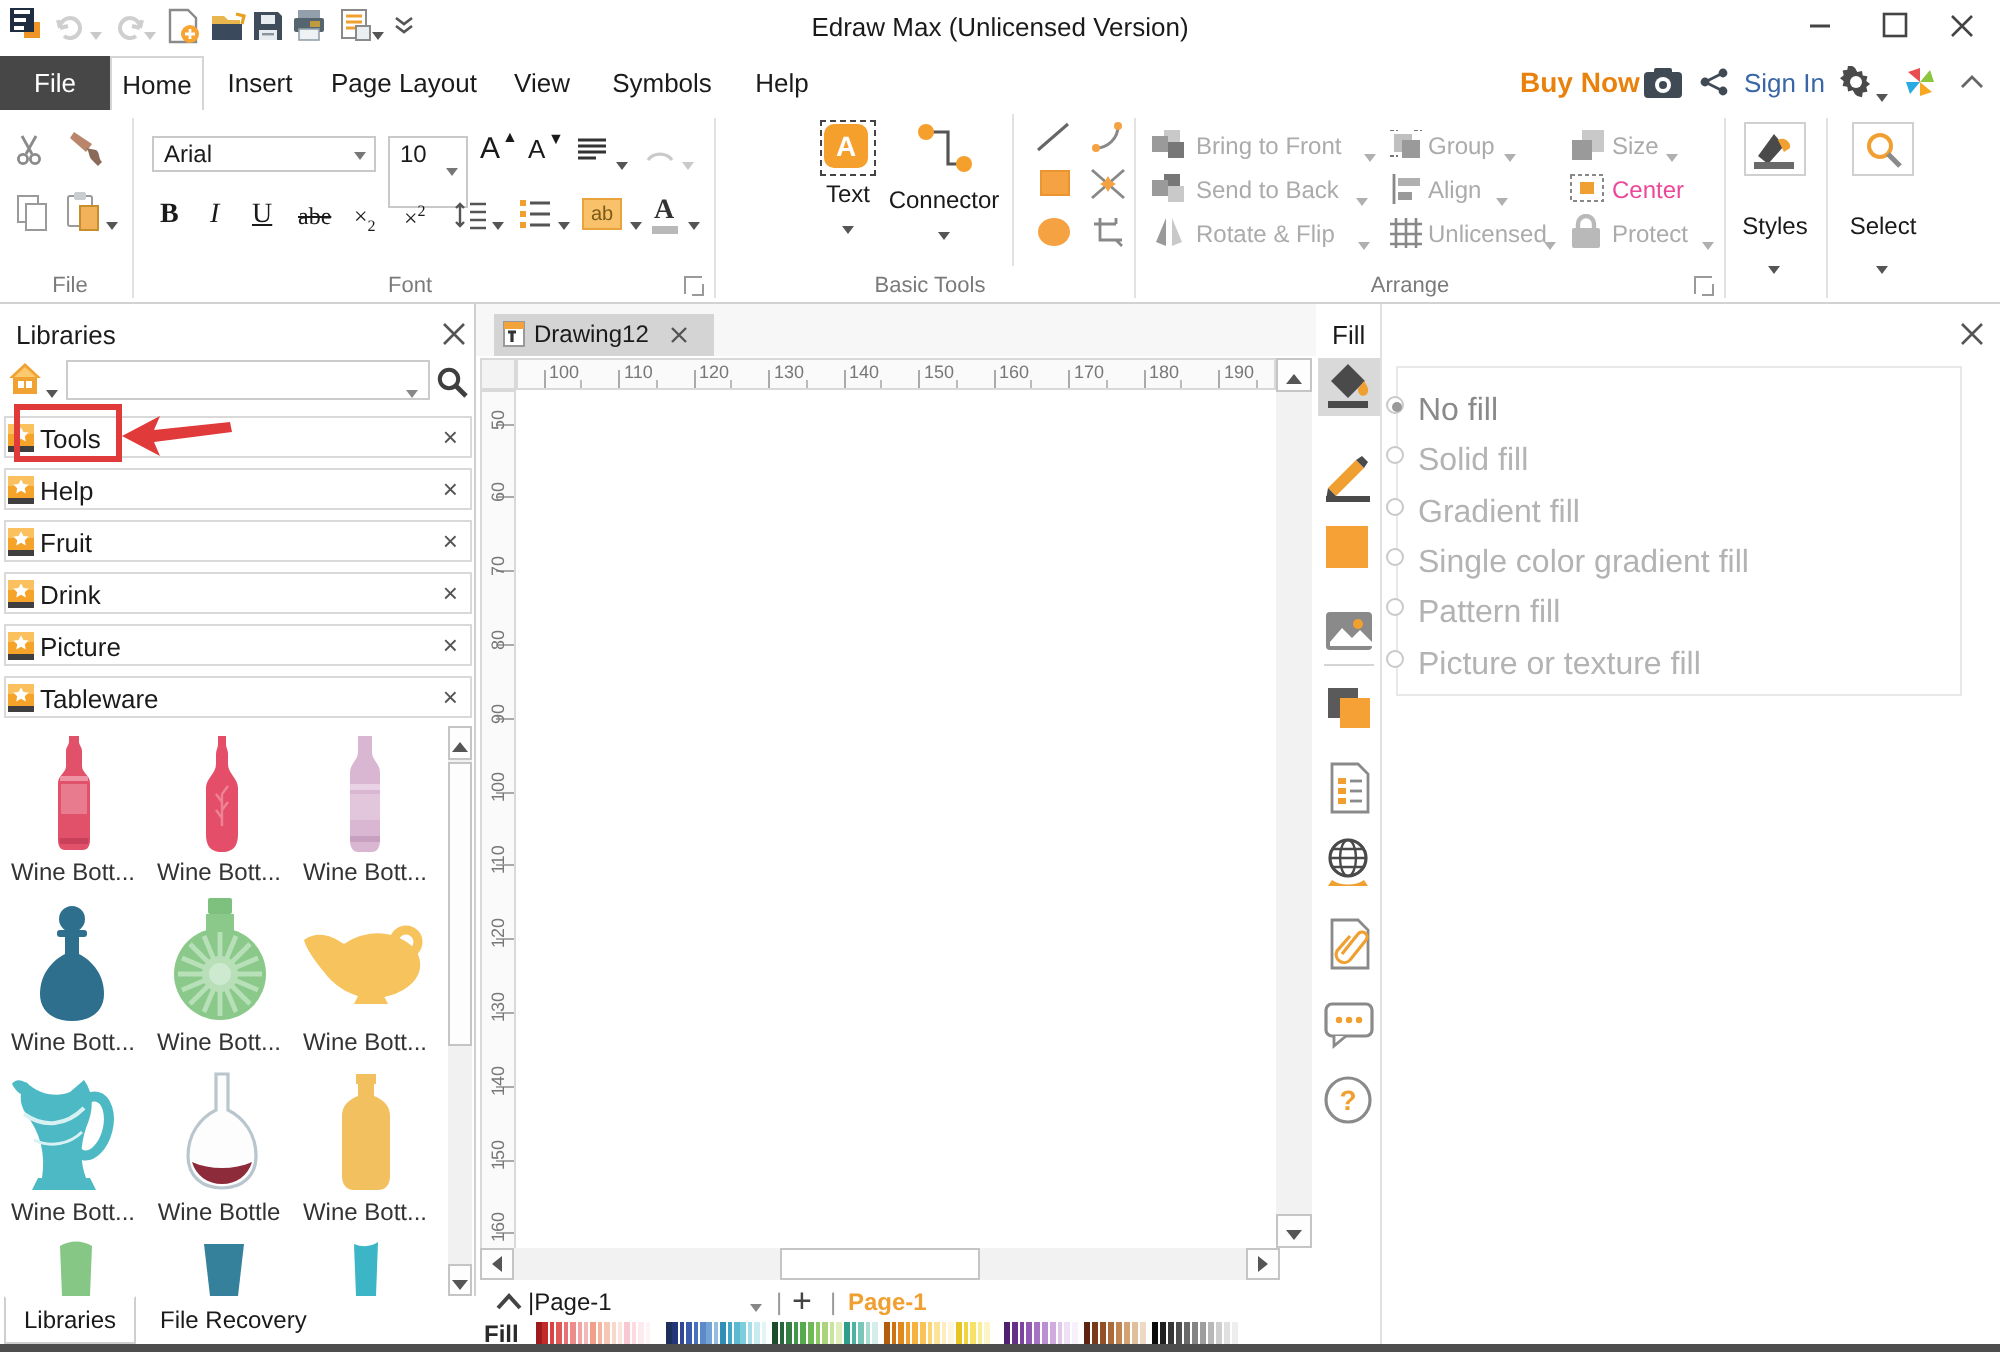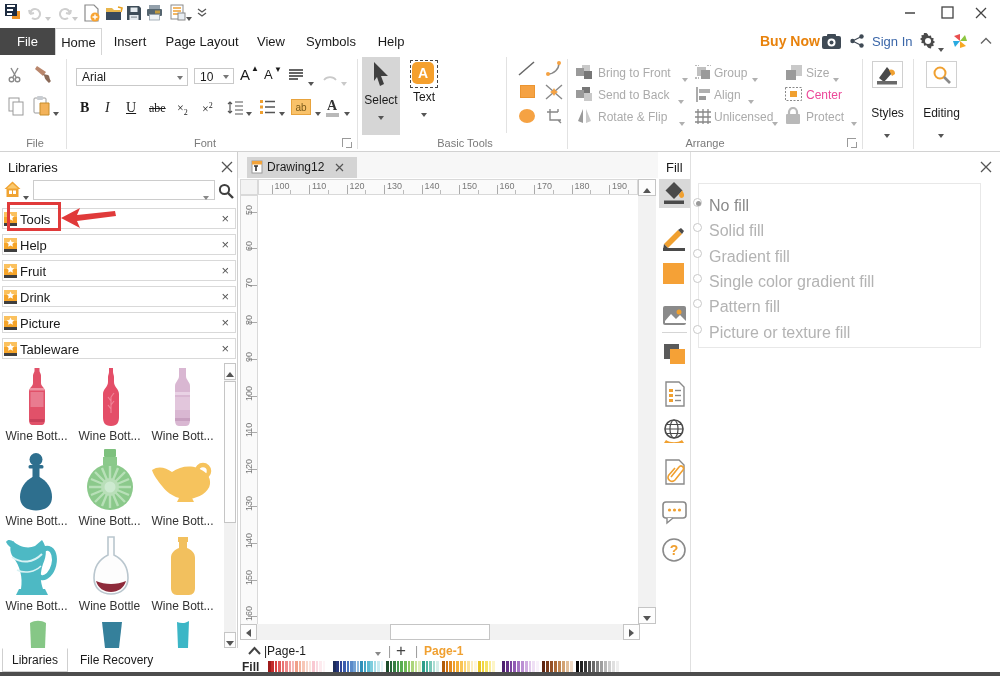--- a/index.html
+++ b/index.html
@@ -104,20 +104,21 @@
   </svg>
   <svg class="abs" style="left:170px;top:4px" width="16" height="17" viewBox="0 0 16 17">
     <rect x="1" y="1" width="12" height="14" fill="#fff" stroke="#8a8a8a"></rect>
     <path d="M3 4 h8 M3 7 h8 M3 10 h5" stroke="#f0a030" stroke-width="1.4"></path>
     <rect x="8" y="9" width="7" height="7" fill="#e9eef3" stroke="#8a8a8a"></rect>
   </svg>
   <span class="abs" style="left:186px;top:9px"><span class="dn"></span></span>
   <svg class="abs" style="left:197px;top:8px" width="10" height="9" viewBox="0 0 10 9">
         <path d="M1 1 l4 3 l4 -3 M1 5 l4 3 l4 -3" stroke="#555" stroke-width="1.3" fill="none"></path>
       </svg>
+  <div id="title">Edraw Max (Unlicensed Version)</div>
   <div class="winbtn" style="left:895px"><svg width="30" height="26">
           <path d="M10 13 h10" stroke="#444" stroke-width="1.5"></path>
         </svg></div>
   <div class="winbtn" style="left:932px"><svg width="30" height="26">
           <rect x="10" y="7" width="11" height="11" fill="none" stroke="#444" stroke-width="1.3"></rect>
         </svg></div>
   <div class="winbtn" style="left:966px"><svg width="30" height="26">
           <path d="M10 8 l10 10 M20 8 l-10 10" stroke="#444" stroke-width="1.3"></path>
         </svg></div>
 </div>
@@ -178,21 +179,21 @@
   <svg class="abs" style="left:33px;top:41px" width="18" height="20" viewBox="0 0 18 20">
     <rect x="1" y="2" width="12" height="15" rx="1" fill="#fff" stroke="#9a9a9a"></rect>
     <rect x="4" y="0" width="6" height="4" rx="1" fill="#c9cdd2"></rect>
     <path d="M7 7 h9 v12 h-9 Z" fill="#f3b259" stroke="#c78e2d"></path>
   </svg>
   <span class="abs" style="left:53px;top:49px"><span class="dn"></span></span>
   <div class="rlabel" style="left:10px;width:50px">File</div>
   <div class="rsep" style="left:66px"></div>
 
   <div class="combo" style="left:76px;top:13px;width:112px;height:18px;line-height:17px;padding-left:5px">Arial<span class="arr"></span></div>
-  <div class="combo" style="left:194px;top:13px;width:40px;height:16px;line-height:17px;padding-left:5px">10<span class="arr"></span></div>
+  <div class="combo" style="left:194px;top:13px;width:40px;height:36px;line-height:17px;padding-left:5px">10<span class="arr"></span></div>
   <div class="abs" style="left:240px;top:11px;font-size:15px;color:#1a1a1a">A<span style="position:absolute;left:11px;top:-2px;font-size:8px">▲</span></div>
   <div class="abs" style="left:264px;top:12px;font-size:13px;color:#1a1a1a">A<span style="position:absolute;left:10px;top:-2px;font-size:8px">▼</span></div>
   <svg class="abs" style="left:289px;top:14px" width="16" height="13" viewBox="0 0 16 13">
         <path d="M0 1 h14 M0 4 h14 M0 7 h14 M0 10 h9" stroke="#333" stroke-width="1.6"></path>
       </svg>
   <span class="abs" style="left:308px;top:19px"><span class="dn"></span></span>
   <svg class="abs" style="left:322px;top:13px" width="16" height="14" viewBox="0 0 16 14">
         <path d="M2 12 a7 6 0 0 1 12 0" stroke="#c9c9c9" stroke-width="1.6" fill="none"></path>
       </svg>
   <span class="abs" style="left:341px;top:19px"><span class="dn" style="border-top-color:#c9c9c9"></span></span>
@@ -216,32 +217,34 @@
   </svg>
   <span class="abs" style="left:279px;top:49px"><span class="dn"></span></span>
   <div class="abs" style="left:291px;top:44px;width:20px;height:16px;background:#f9c26a;border:1px solid #e8a33d;font-size:10px;color:#7a5a1a;text-align:center;line-height:15px">ab</div>
   <span class="abs" style="left:315px;top:49px"><span class="dn"></span></span>
   <div class="abs" style="left:327px;top:43px;font-size:14px;font-weight:bold;color:#333;font-family:'Liberation Serif',serif">A<div style="position:absolute;left:-1px;top:15px;width:13px;height:4px;background:#b9b9b9"></div></div>
   <span class="abs" style="left:344px;top:49px"><span class="dn"></span></span>
   <div class="rlabel" style="left:170px;width:70px">Font</div>
   <div class="launch" style="left:342px"></div>
   <div class="rsep" style="left:357px"></div>
 
-  <div class="bigbtn" style="left:362px;background:#d6d6d6;height:78px">
-    <svg style="margin-top:4px" width="22" height="28" viewBox="0 0 22 28">
-          <path d="M4 1 L18 15 L11 15 L14 23 L10 25 L7 16 L4 20 Z" fill="#3f3f3f"></path>
-        </svg>
-    <div style="margin-top:1px">Select</div><div style="margin-top:3px"><span class="dn"></span></div>
-  </div>
   <div class="bigbtn" style="left:405px">
     <div style="margin:3px auto 0;width:28px;height:28px;border:1.6px dashed #444;padding:1px">
           <div style="width:22px;height:22px;background:#f5a02d;border-radius:5px;color:#fff;font-size:14px;font-weight:bold;line-height:22px">A</div>
         </div>
     <div style="margin-top:2px">Text</div>
         <div style="margin-top:3px"><span class="dn"></span></div>
+  </div>
+  <div class="bigbtn" style="left:443px;width:58px">
+    <svg style="margin-top:4px" width="30" height="28" viewBox="0 0 30 28">
+      <path d="M7 5 L17 5 L17 21 L24 21" stroke="#555" stroke-width="1.6" fill="none"></path>
+      <circle cx="6" cy="5" r="4" fill="#f5a02d"></circle>
+          <circle cx="25" cy="21" r="4" fill="#f5a02d"></circle>
+    </svg>
+    <div style="margin-top:1px">Connector</div><div style="margin-top:3px"><span class="dn"></span></div>
   </div>
   <div class="rsep" style="left:506px;top:2px;height:76px"></div>
   <svg class="abs" style="left:518px;top:6px" width="17" height="15" viewBox="0 0 17 15">
         <path d="M1 14 L16 1" stroke="#666" stroke-width="1.5"></path>
       </svg>
   <div class="abs" style="left:520px;top:30px;width:15px;height:13px;background:#f5a243;border:1px solid #eb9531"></div>
   <div class="abs" style="left:519px;top:54px;width:16px;height:14px;background:#f5a243;border-radius:50%"></div>
   <svg class="abs" style="left:546px;top:5px" width="16" height="16" viewBox="0 0 16 16">
         <path d="M2 14 a 11 11 0 0 0 11 -11" stroke="#888" stroke-width="1.5" fill="none"></path>
         <circle cx="13" cy="3" r="2" fill="#f5a243"></circle>
@@ -328,21 +331,21 @@
   </div>
   <div class="abs" style="left:862px;top:51px;width:51px;text-align:center;font-size:12px;color:#1a1a1a">Styles</div>
   <span class="abs" style="left:884px;top:71px"><span class="dn"></span></span>
   <div class="rsep" style="left:913px"></div>
   <div class="abs" style="left:926px;top:6px;width:31px;height:27px;border:1px solid #d0d0d0;background:#fff">
     <svg style="margin:3px 0 0 5px" width="20" height="20" viewBox="0 0 20 20">
       <circle cx="8" cy="8" r="5.5" fill="none" stroke="#f0a030" stroke-width="2"></circle>
       <path d="M12 12 L18 18" stroke="#8a8a8a" stroke-width="2.6"></path>
     </svg>
   </div>
-  <div class="abs" style="left:913px;top:51px;width:57px;text-align:center;font-size:12px;color:#1a1a1a">Editing</div>
+  <div class="abs" style="left:913px;top:51px;width:57px;text-align:center;font-size:12px;color:#1a1a1a">Select</div>
   <span class="abs" style="left:938px;top:71px"><span class="dn"></span></span>
 </div>
 
 <div id="leftpanel"></div>
 <div class="abs" style="left:0;top:152px;width:238px;height:524px">
   <div class="abs" style="left:8px;top:8px;font-size:13px;color:#1a1a1a">Libraries</div>
   <svg class="abs" style="left:221px;top:9px" width="12" height="12" viewBox="0 0 12 12">
         <path d="M1 1 L11 11 M11 1 L1 11" stroke="#555" stroke-width="1.3"></path>
       </svg>
   <svg class="abs" style="left:4px;top:29px" width="17" height="17" viewBox="0 0 17 17">

